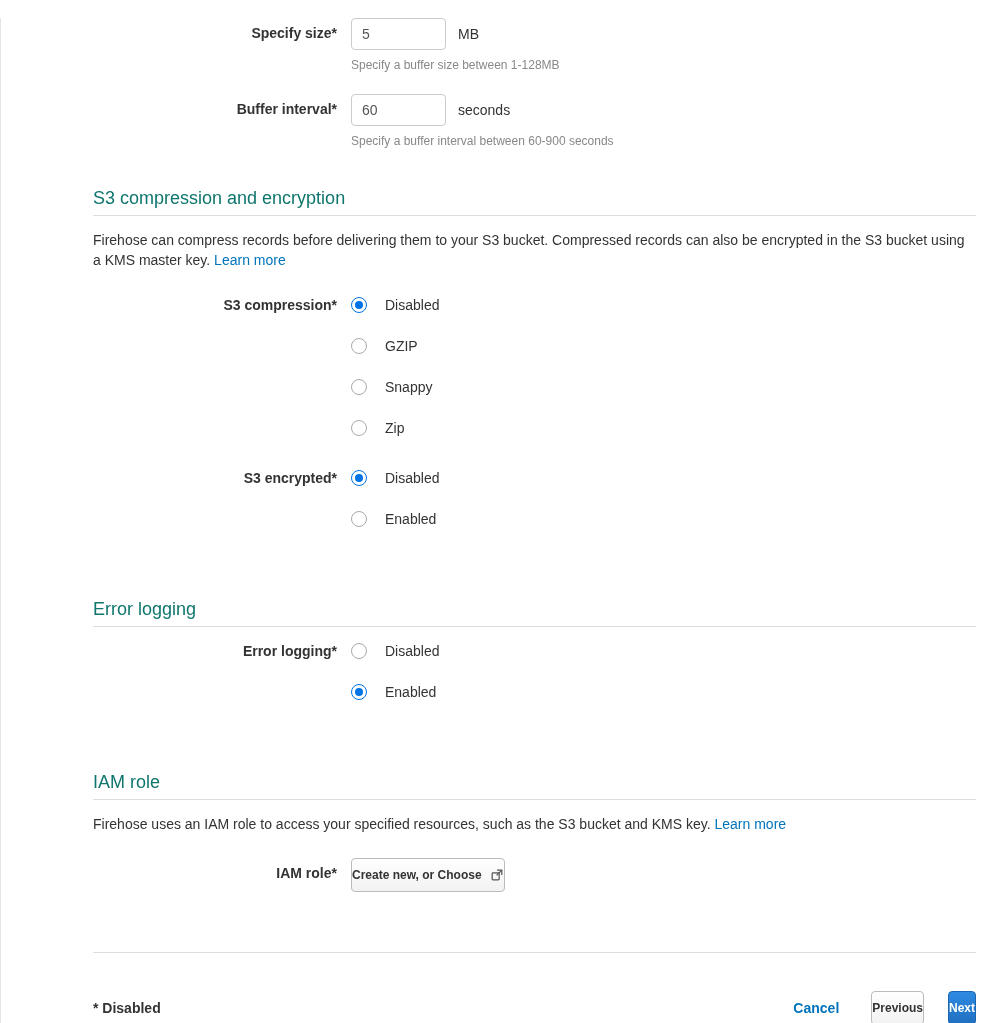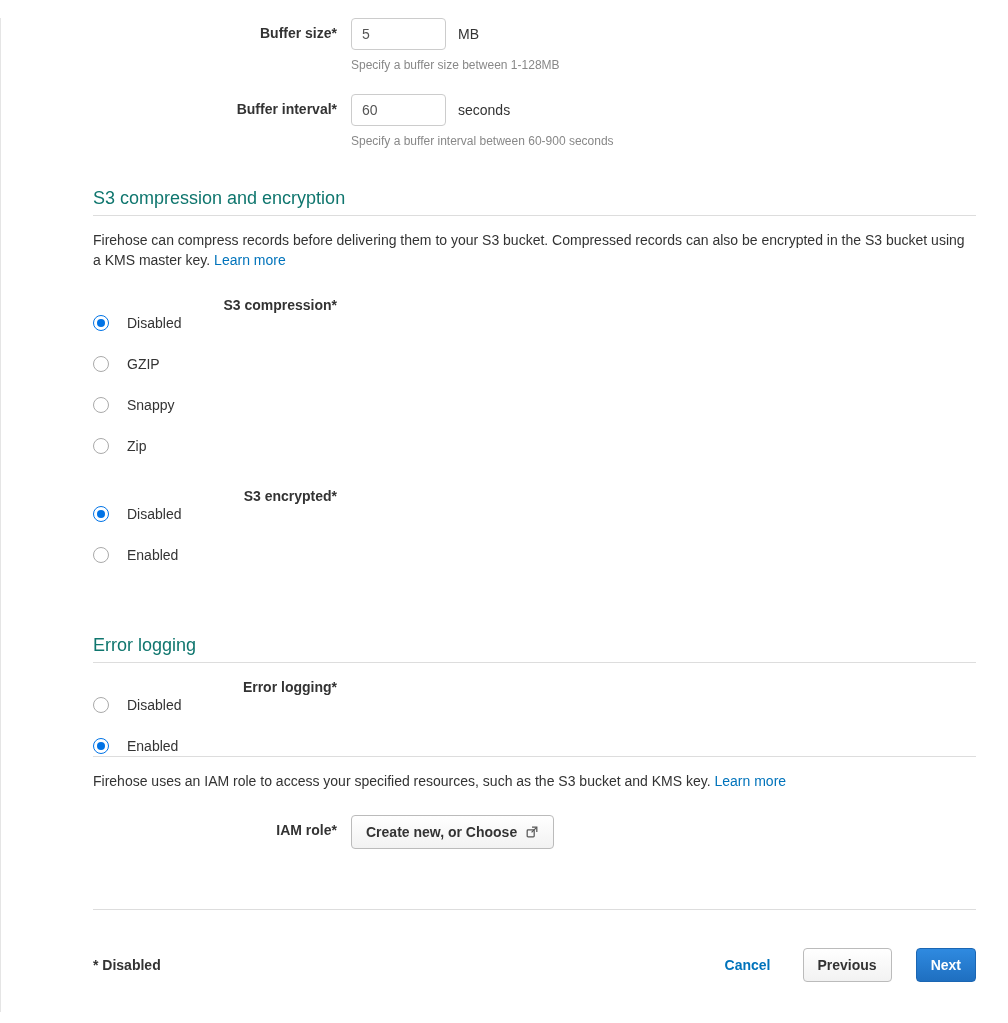--- a/index.html
+++ b/index.html
@@ -115,23 +115,23 @@
     left: 3px;
   }
   .radio-label {
     color: #333;
   }
   .spacer-md { height: 30px; }
   .btn {
     display: inline-flex;
     align-items: center;
     height: 34px;
-    padding: 0 14px;
+    padding: 0 0;
     border-radius: 4px;
-    font-size: 14px;
+    font-size: 12px;
     cursor: pointer;
     font-weight: 700;
   }
   .btn-default {
     background: linear-gradient(#fff, #f2f2f2);
     border: 1px solid #bbb;
     color: #333;
   }
   .btn-primary {
     background: linear-gradient(#2f8ae0, #1f6fc0);
@@ -168,32 +168,31 @@
     align-items: center;
     gap: 24px;
   }
   .required-note {
     font-weight: 700;
     color: #333;
   }
   .radio-block {
     display: flex;
     align-items: flex-start;
-    flex-direction: column;
   }
   .radio-block .label-col { padding-top: 2px; }
 </style>
 </head>
 <body>
 
 <div class="page">
   <div class="content">
 
     <div class="form-row" style="margin-top:18px">
-      <div class="label-col">Buffer size*</div>
+      <div class="label-col">Specify size*</div>
       <div class="field-col">
         <input class="text-input" value="5" style="">
         <span class="unit">MB</span>
       </div>
     </div>
     <div class="help">Specify a buffer size between 1-128MB</div>
 
     <div class="form-row">
       <div class="label-col">Buffer interval*</div>
       <div class="field-col">
@@ -263,20 +262,21 @@
             <span class="radio-label">Disabled</span>
           </div>
           <div class="radio-row">
             <span class="radio selected"></span>
             <span class="radio-label">Enabled</span>
           </div>
         </div>
       </div>
     </div>
 
+    <div class="section-title" style="margin-top:70px">IAM role</div>
     <hr class="section-rule">
     <div class="section-desc">
       <span>Firehose uses an IAM role to access your specified resources, such as the S3 bucket and KMS key. </span><a class="link">Learn more</a>
     </div>
 
     <div class="form-row">
       <div class="label-col">IAM role*</div>
       <div class="field-col">
         <div class="btn btn-default">
           <span>Create new, or Choose</span>

